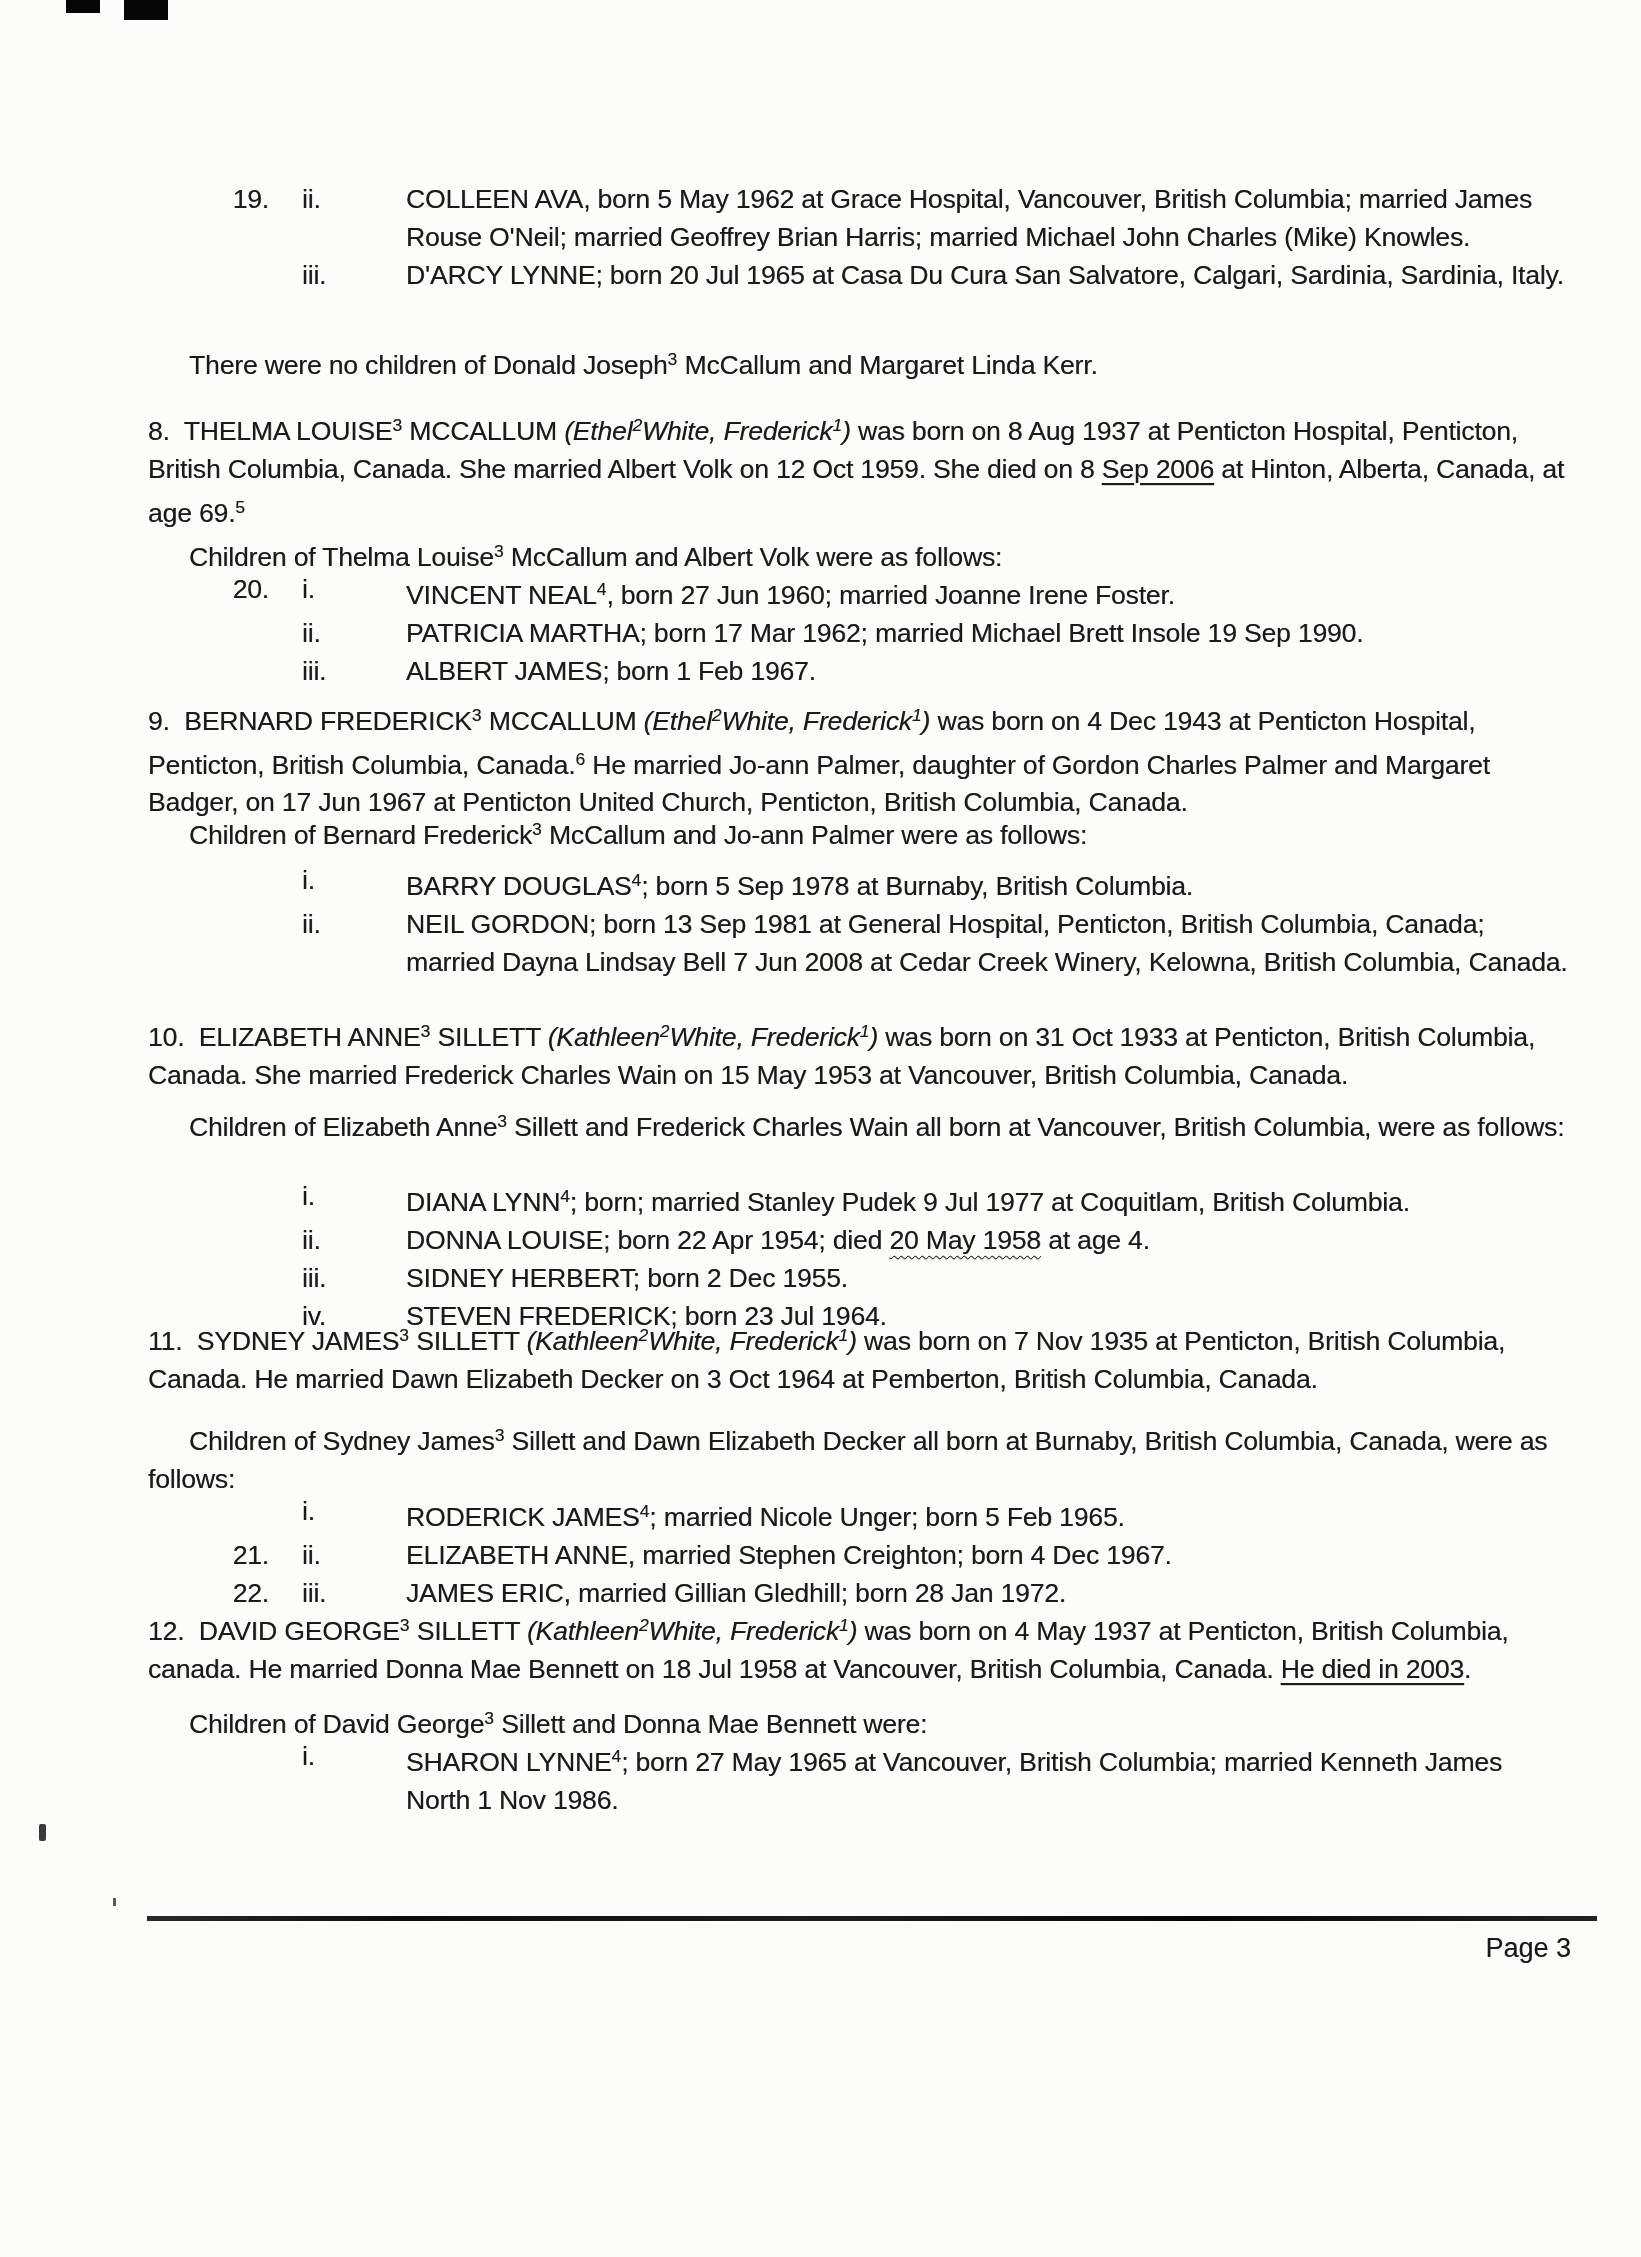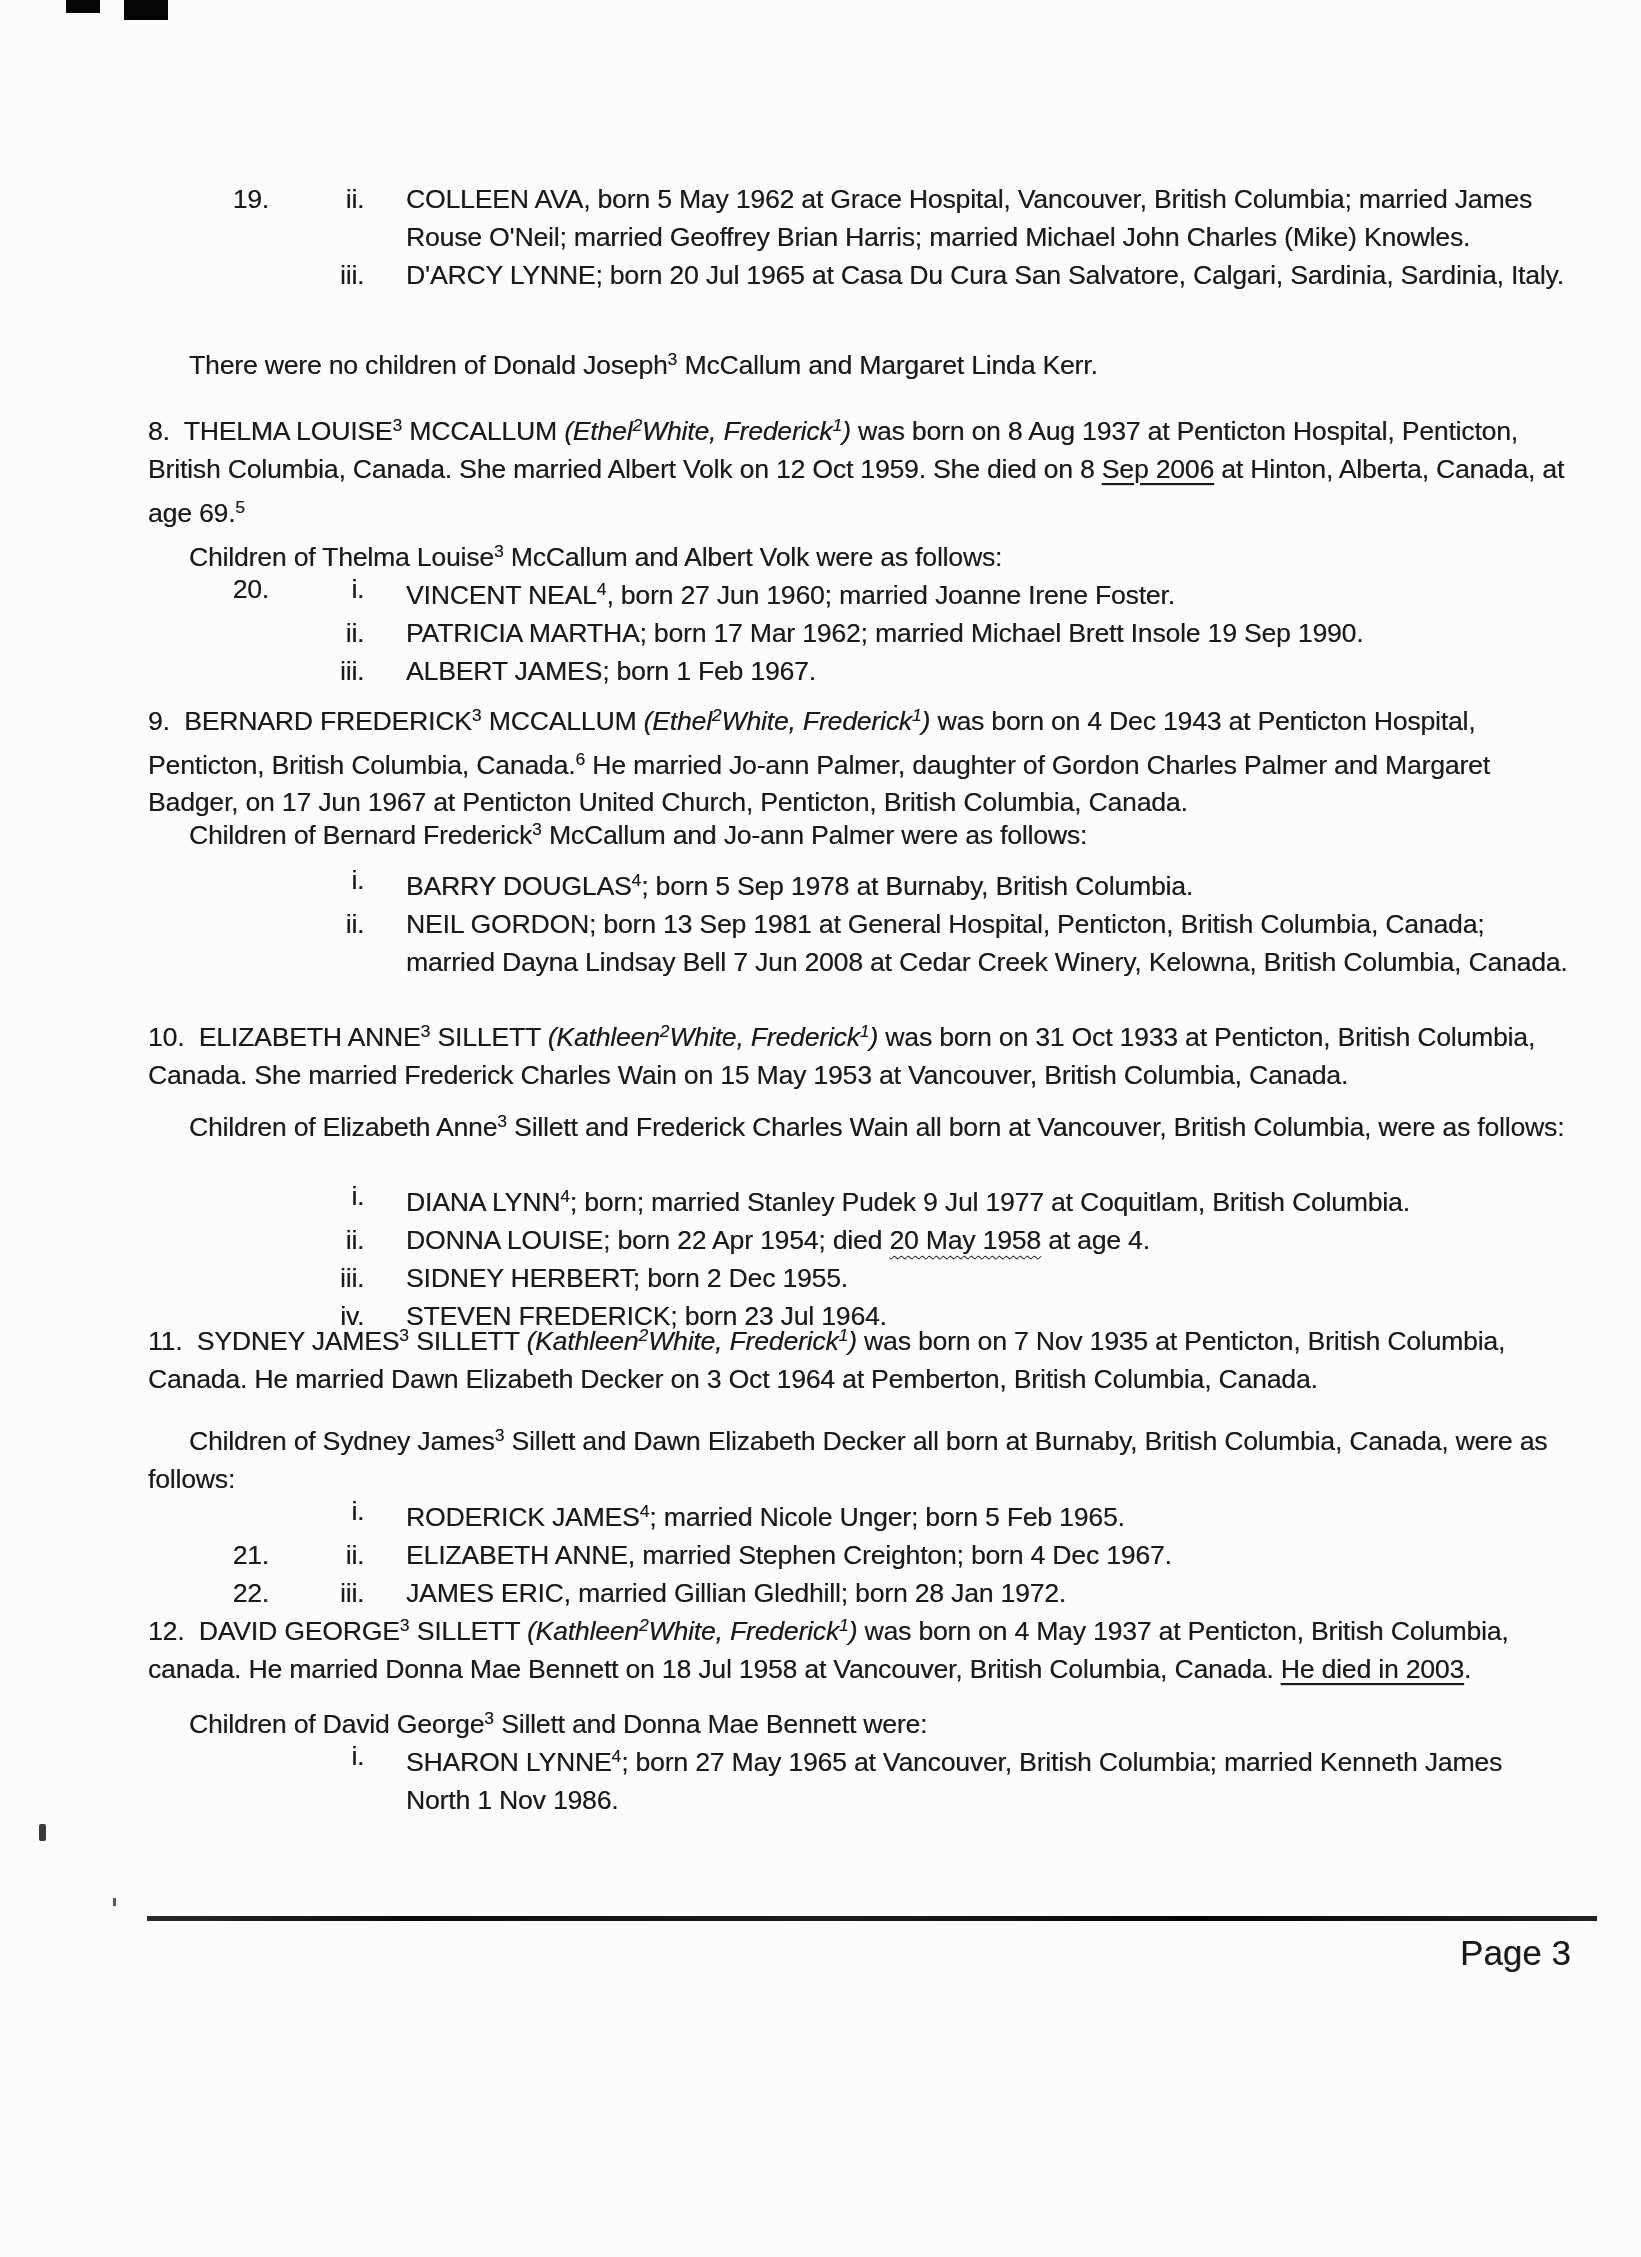--- a/index.html
+++ b/index.html
@@ -21,37 +21,37 @@
     letter-spacing: -0.2px;
     text-shadow: 0.3px 0.3px 0.6px rgba(25,25,25,0.55);
   }
   .indent1 { text-indent: 41px; }
 
   .child-row {
     display: grid;
     grid-template-columns: 77px 77px 70px 34px 1fr;
   }
   .child-row .num { padding-left: 7.7px; }
-  .child-row .rom { text-align: right; padding-right: 7.7px; }
+  .child-row .rom { padding-right: 7.7px; }
 
   .sup  { font-size: 17.4px; vertical-align: 8.7px; letter-spacing: 0; }
   .it   { font-style: italic; }
   .it.sup { font-style: italic; }
   .ul   { text-decoration: underline; text-decoration-thickness: 2.4px; text-underline-offset: 4.8px; }
   .ulw  { text-decoration: underline; text-decoration-style: wavy; text-decoration-thickness: 1.4px; text-underline-offset: 5.8px; }
 
   .rule {
     position: absolute;
     left: 108px; right: 44px; top: 1916px; height: 4.8px;
     background: linear-gradient(90deg, #2a2a2a 0%, #0c0c0c 18%, #1e1e1e 47%, #050505 72%, #222 100%);
   }
   .page-num {
     position: absolute;
     top: 1933px; right: 70px;
-    font-size: 35px;
+    font-size: 27px;
     letter-spacing: 0;
     text-shadow: 0.3px 0.3px 0.6px rgba(25,25,25,0.55);
   }
 
   
   .mark { position: absolute; background: #060606; }
   .mark-a { left: 27px;  top: 0;      width: 34px; height: 12.6px; }
   .mark-b { left: 85px;  top: 0;      width: 44px; height: 20px; }
   .mark-c { left: 0;     top: 1824px; width: 6.8px;  height: 17.4px; background:#3a3a3a; border-radius: 1.9px; }
   .mark-d { left: 74px;  top: 1898px; width: 2.9px;  height: 7.7px;  background:#5a5a5a; }

